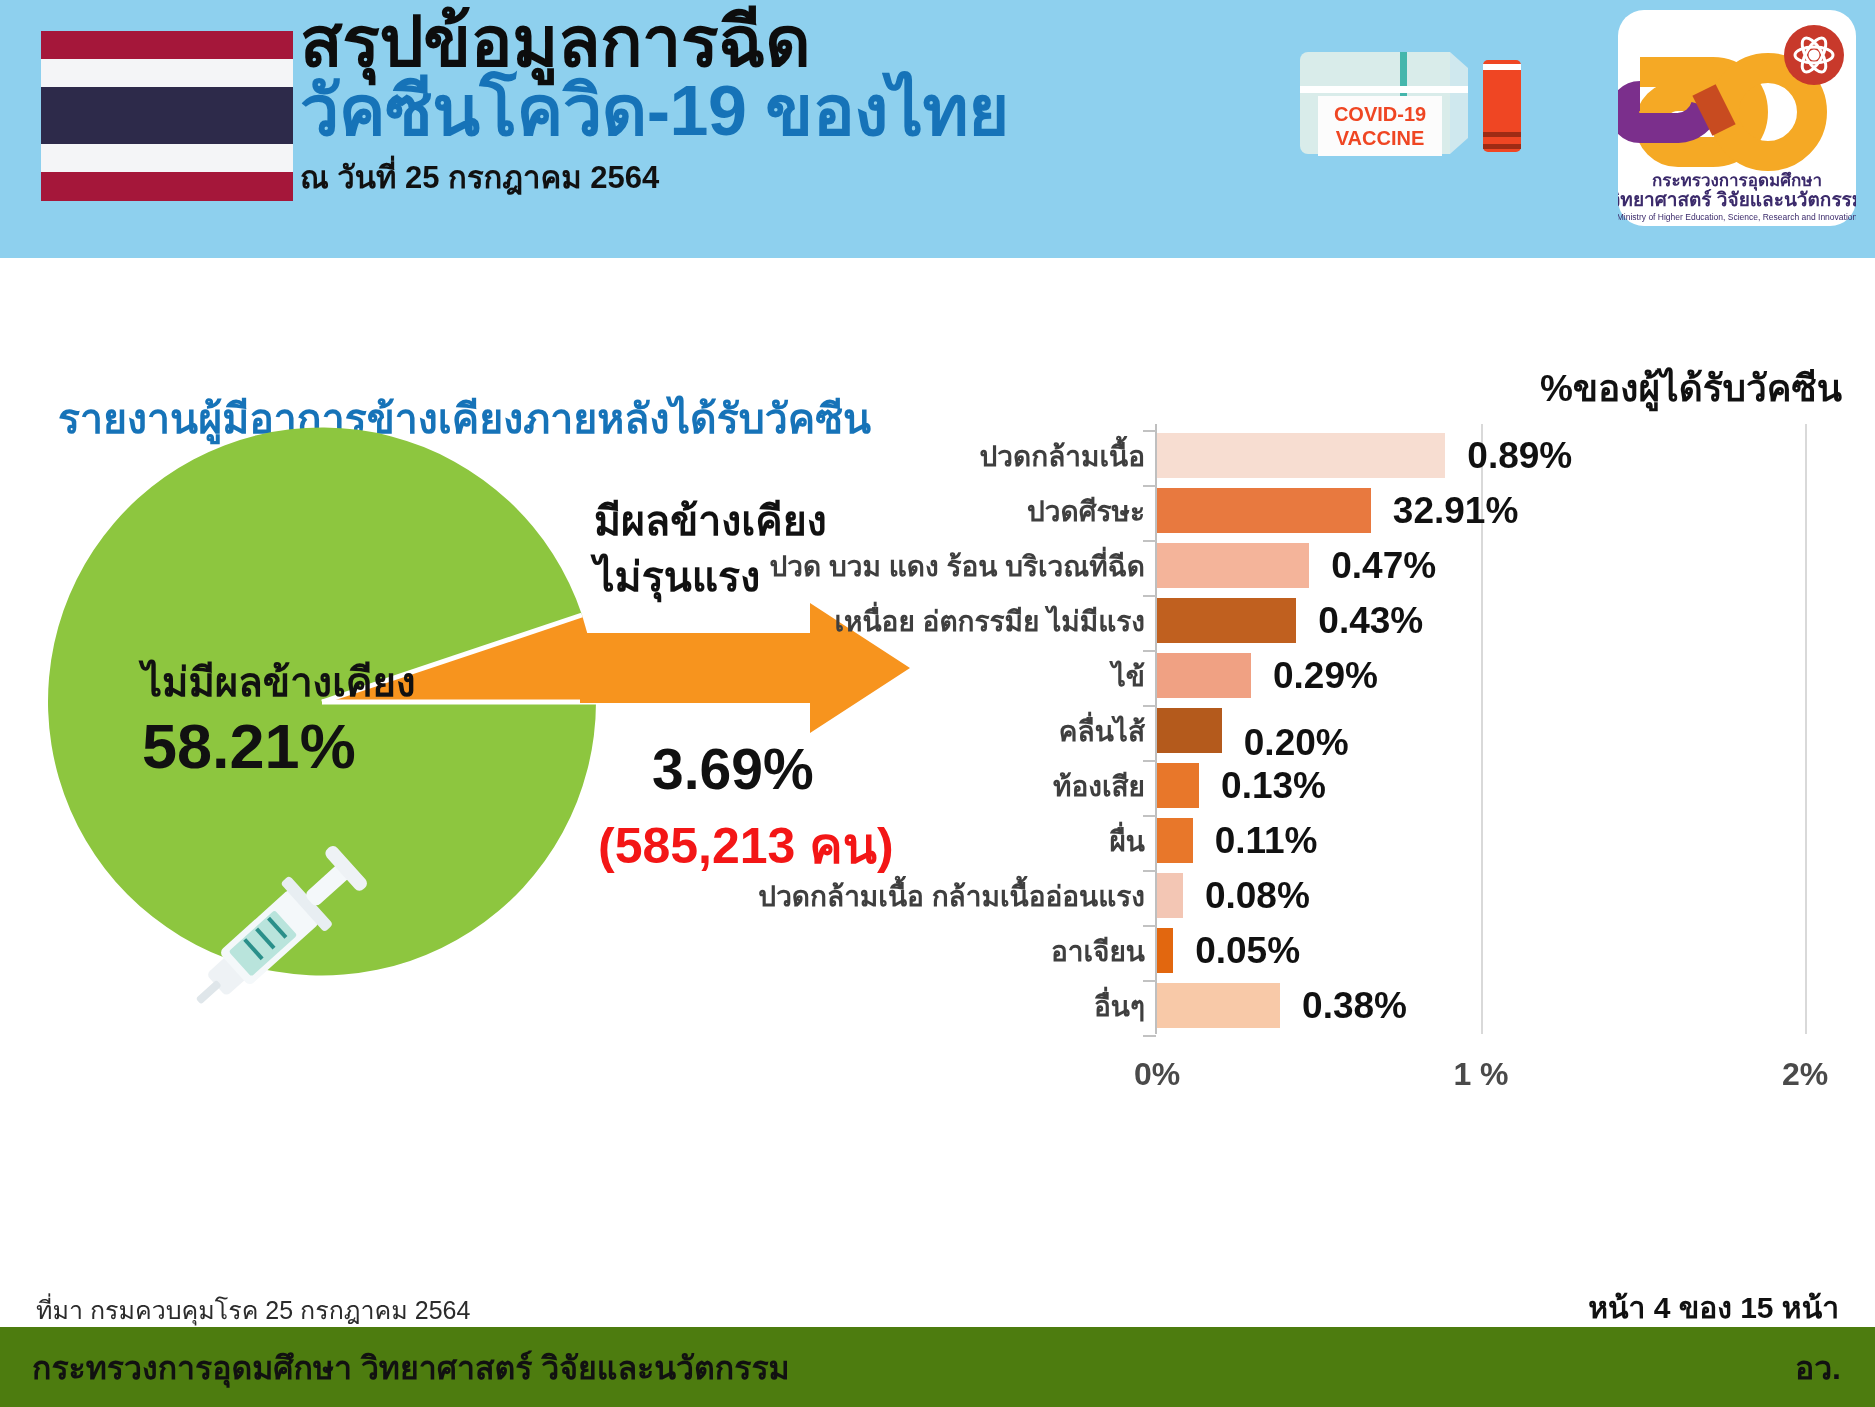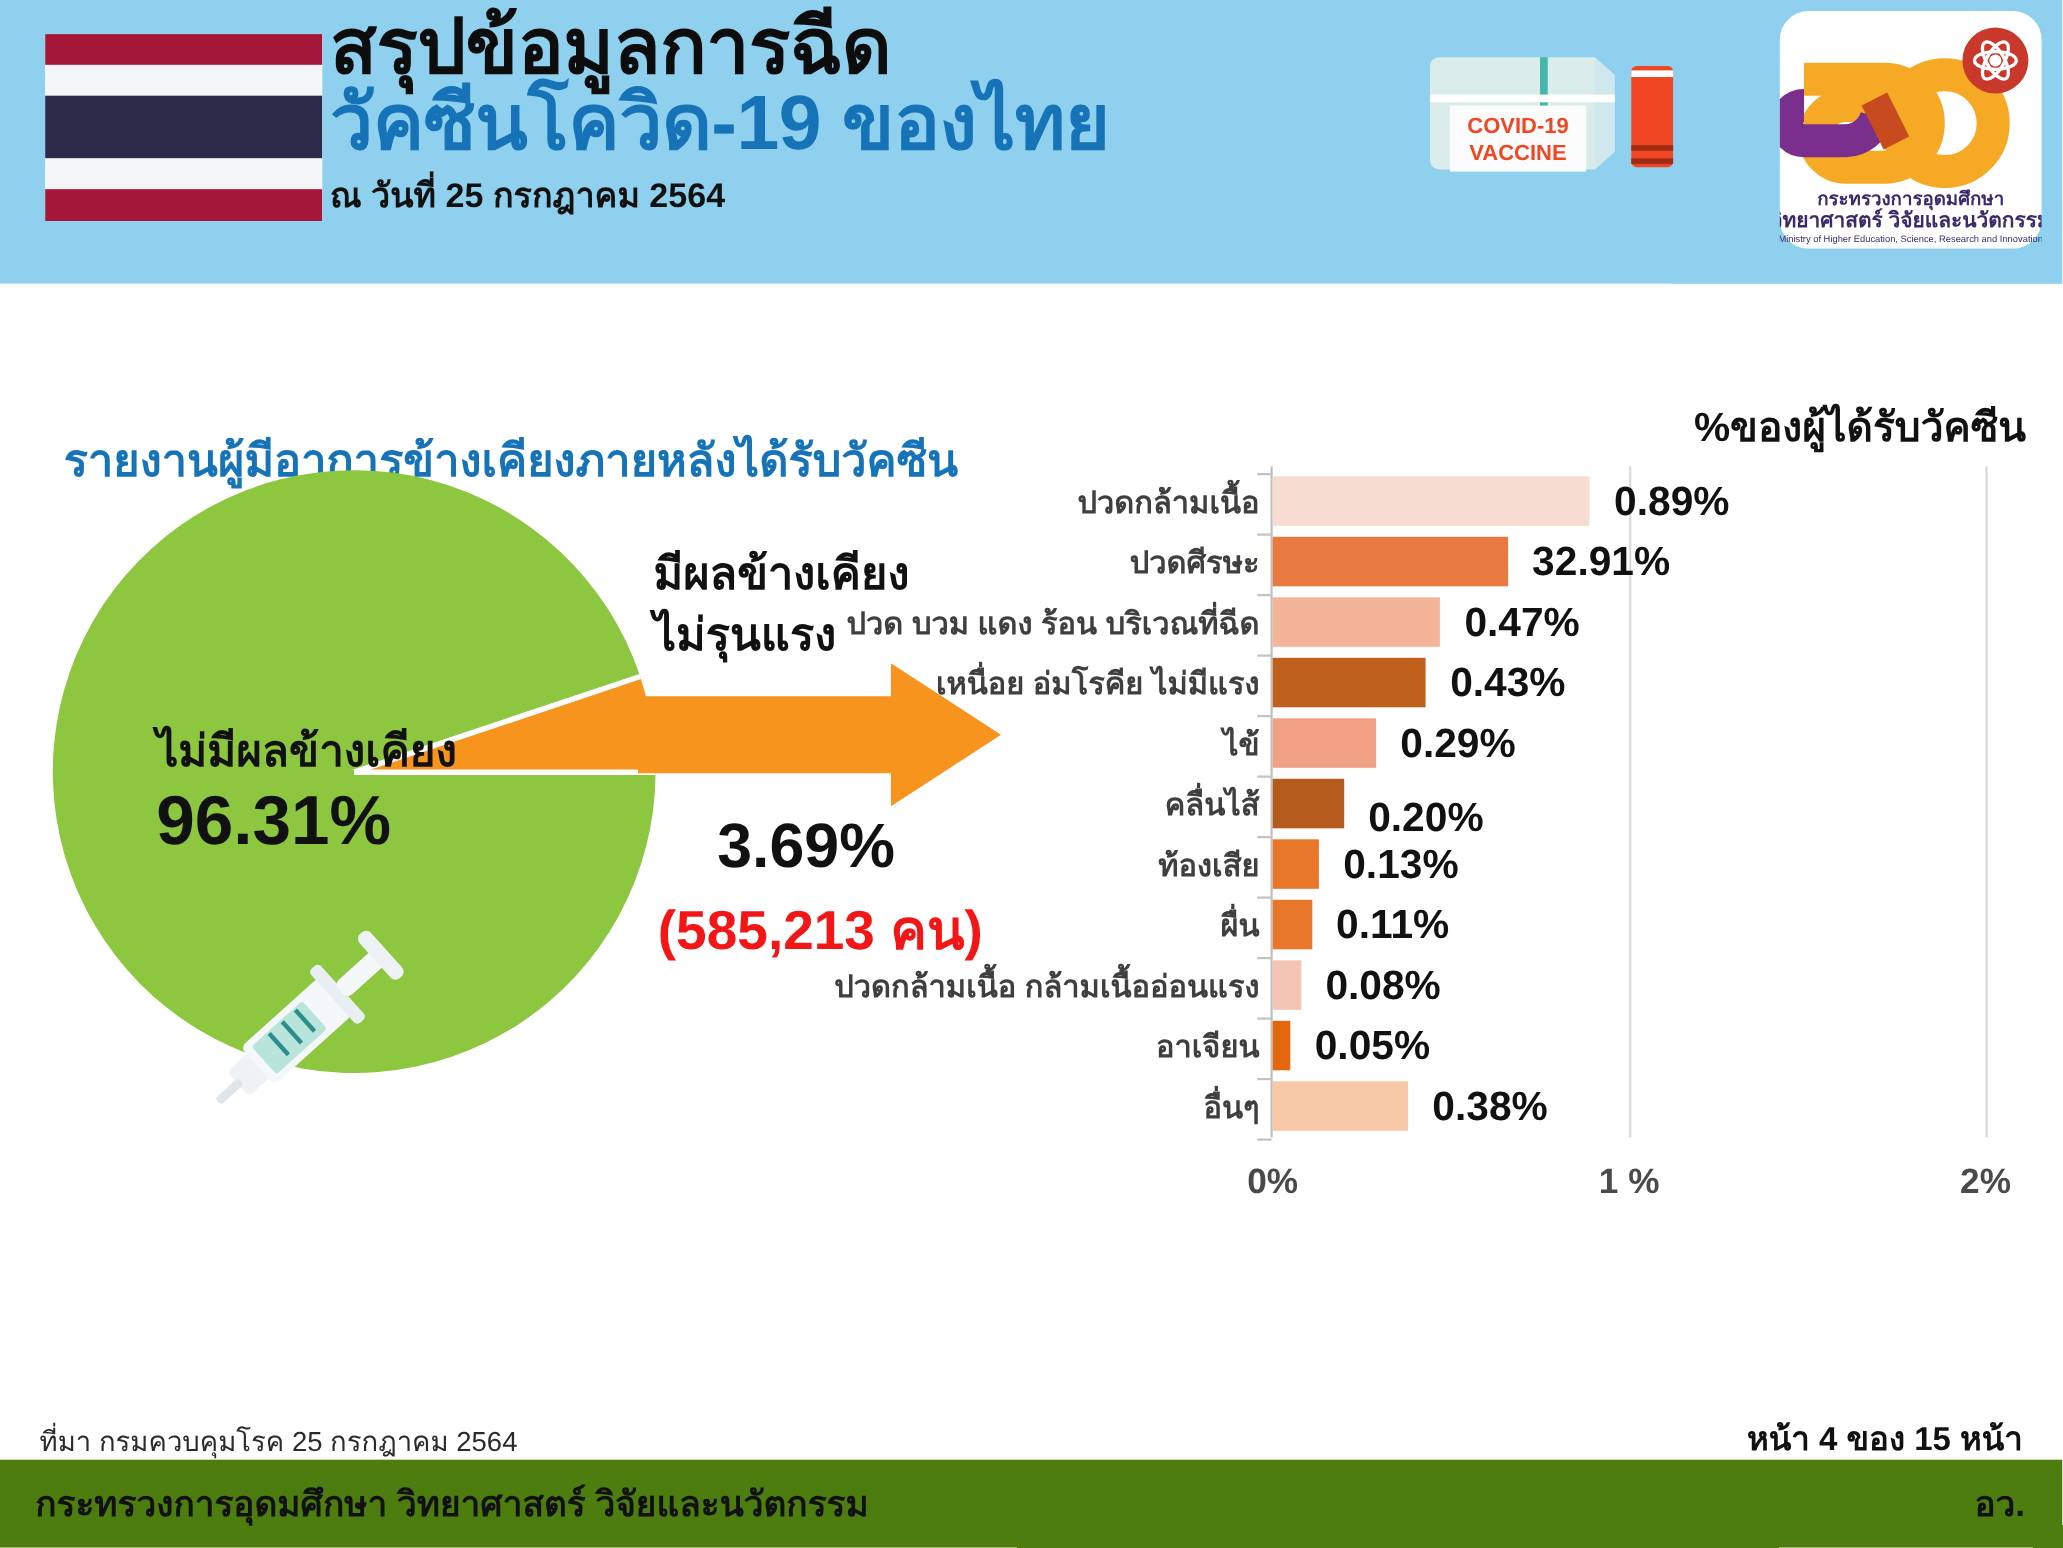--- a/index.html
+++ b/index.html
@@ -213,21 +213,21 @@
 
         <path d="M280 280 L554 280 A274 274 0 1 1 540.0 193.0 Z" fill="#8dc63f"></path>
 
         <path d="M280 280 L540.0 193.0 A274 274 0 0 1 554 280 Z" fill="#f7941e"></path>
 
         <path d="M280 280 L554 280" stroke="#ffffff" stroke-width="5" fill="none"></path>
         <path d="M280 280 L540.0 193.0" stroke="#ffffff" stroke-width="5" fill="none"></path>
       </svg>
 
       <div class="pie-label-main">ไม่มีผลข้างเคียง</div>
-      <div class="pie-label-pct">96.31%</div>
+      <div class="pie-label-pct">58.21%</div>
 
       <svg class="syringe" viewBox="0 0 210 200">
         <g transform="rotate(-42 105 100)">
           <rect x="24" y="84" width="30" height="30" rx="5" fill="#eef2f5"></rect>
           <rect x="48" y="76" width="96" height="46" rx="6" fill="#f4f8fa"></rect>
           <rect x="56" y="82" width="62" height="34" rx="3" fill="#b9e4dc"></rect>
           <g stroke="#2a8f8a" stroke-width="4">
             <line x1="76" y1="84" x2="76" y2="110"></line>
             <line x1="92" y1="84" x2="92" y2="110"></line>
             <line x1="108" y1="84" x2="108" y2="110"></line>
@@ -269,21 +269,21 @@
               <div class="bar" style="width: 213.84px; background: rgb(232, 121, 63);"></div>
               <div class="bar-value" style="left: 492.84px;">32.91%</div>
             </div>
             <div class="row" style="top: 114px;">
               <div class="row-label">ปวด บวม แดง ร้อน บริเวณที่ฉีด</div>
               <div class="tick" style="top: 2px;"></div>
               <div class="bar" style="width: 152.28px; background: rgb(244, 180, 154);"></div>
               <div class="bar-value" style="left: 431.28px;">0.47%</div>
             </div>
             <div class="row" style="top: 169px;">
-              <div class="row-label">เหนื่อย อ่มโรคีย ไม่มีแรง</div>
+              <div class="row-label">เหนื่อย อ่ตกรรมีย ไม่มีแรง</div>
               <div class="tick" style="top: 2px;"></div>
               <div class="bar" style="width: 139.32px; background: rgb(192, 96, 31);"></div>
               <div class="bar-value" style="left: 418.32px;">0.43%</div>
             </div>
             <div class="row" style="top: 224px;">
               <div class="row-label">ไข้</div>
               <div class="tick" style="top: 2px;"></div>
               <div class="bar" style="width: 93.96px; background: rgb(240, 161, 131);"></div>
               <div class="bar-value" style="left: 372.96px;">0.29%</div>
             </div>

